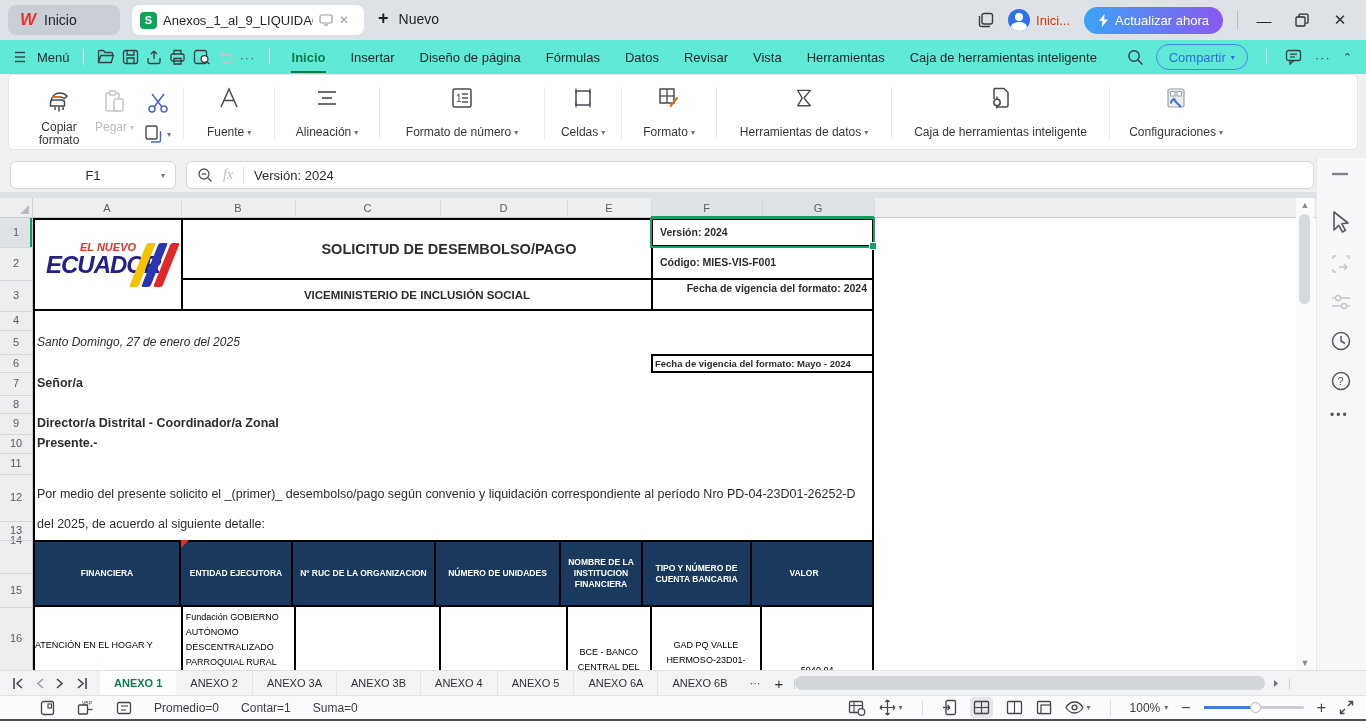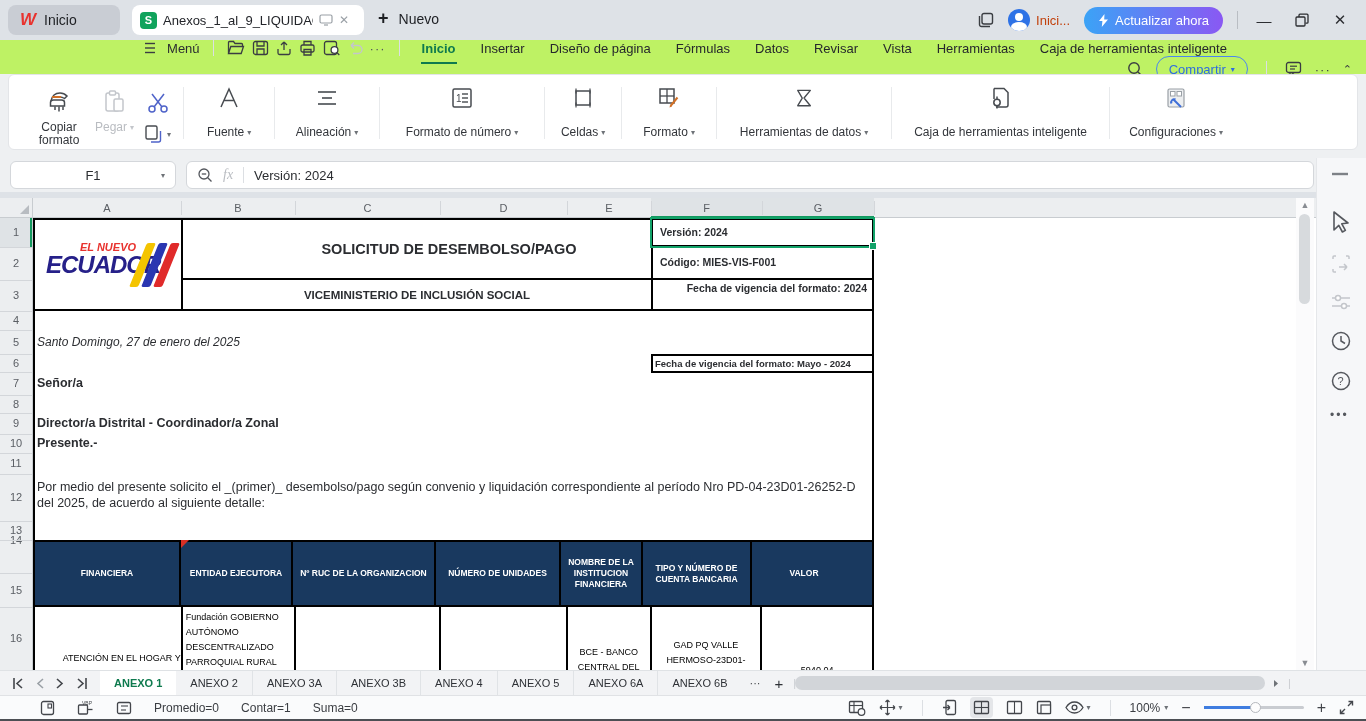--- a/index.html
+++ b/index.html
@@ -19,21 +19,21 @@
   .tb-right { position:absolute; right:0; top:0; height:40px; display:flex; align-items:center; gap:14px; padding-right:14px; }
   .acct { display:flex; align-items:center; gap:6px; color:#c2410c; font-size:13px; }
   .avatar { width:22px; height:22px; border-radius:50%; background:#2e72e6; position:relative; overflow:hidden; }
   .avatar::before { content:""; position:absolute; left:7px; top:4px; width:8px; height:8px; border-radius:50%; background:#fff; }
   .avatar::after { content:""; position:absolute; left:3px; top:13px; width:16px; height:10px; border-radius:50%; background:#fff; }
   .update-btn { height:27px; border-radius:14px; background:linear-gradient(90deg,#3ba3f6,#8a58f3); color:#fff; font-size:13px; display:flex; align-items:center; gap:6px; padding:0 14px; }
   .tb-sep { width:1px; height:18px; background:#b9bdc3; }
   .winbtn { font-size:15px; color:#2b2d31; width:24px; text-align:center; }
 
   
-  .menubar { position:absolute; top:40px; left:0; width:1366px; height:34px; background:#bef264; display:flex; align-items:center; font-size:13px;flex-direction:column; }
+  .menubar { position:absolute; top:40px; left:0; width:1366px; height:34px; background:#5eead4; display:flex; align-items:center; font-size:13px; }
   .menu-left { display:flex; align-items:center; gap:7px; padding-left:14px; }
   .mi { padding:0 9px; color:#26282c; white-space:nowrap; }
   .mi.active { color:#0e7a4e; font-weight:bold; position:relative; }
   .mi.active::after { content:""; position:absolute; left:8px; right:8px; bottom:-8px; height:2px; background:#0e7a4e; }
   .vsep { width:1px; height:16px; background:#dcdfe3; margin:0 6px; }
   .menu-right { margin-left:auto; display:flex; align-items:center; gap:12px; padding-right:14px; }
   .share-btn { height:26px; border:1px solid #4a86f0; border-radius:14px; color:#2e6ce0; display:flex; align-items:center; gap:5px; padding:0 12px; font-size:13px; }
 
   
   .ribbon-wrap { position:absolute; top:74px; left:0; width:1366px; height:84px; background:#eef0f2; }
@@ -468,35 +468,35 @@
     </div>
   </div>
 
   <div class="sel-box" style="left:650px; top:19px; width:225px; height:31px;"></div>
 
   <div class="abs" style="left:37px; top:132px; font-size:12px; font-style:italic; height:24px; line-height:24px;">Santo Domingo,  27 de enero del 2025</div>
   <div class="cellbox hblk" style="left:651px; top:156px; width:223px; height:19px; font-size:9.5px; line-height:15px; padding-left:2px; white-space:nowrap; overflow:hidden;">Fecha de vigencia del formato: Mayo - 2024</div>
   <div class="abs hblk" style="left:37px; top:174px; font-size:12.5px; height:23px; line-height:23px;">Señor/a</div>
   <div class="abs hblk" style="left:37px; top:215px; font-size:12.5px; height:21px; line-height:21px;">Director/a Distrital - Coordinador/a Zonal</div>
   <div class="abs hblk" style="left:37px; top:236px; font-size:12.5px; height:19px; line-height:19px;">Presente.-</div>
-  <div class="abs" style="left:37px; top:281px; width:833px; font-size:12.5px; line-height:16px;">Por medio del presente solicito el _(primer)_ desembolso/pago según convenio y liquidación correspondiente al período Nro PD-04-23D01-26252-D del 2025, de acuerdo al siguiente detalle:</div>
+  <div class="abs" style="left:37px; top:281px; width:833px; font-size:12.5px; line-height:30px;">Por medio del presente solicito el _(primer)_ desembolso/pago según convenio y liquidación correspondiente al período Nro PD-04-23D01-26252-D del 2025, de acuerdo al siguiente detalle:</div>
 
   <div class="navy-row">
     <div class="navy-cell" style="width:146px;">FINANCIERA</div>
     <div class="navy-cell" style="width:112px;">ENTIDAD EJECUTORA</div>
     <div class="navy-cell" style="width:143px;">Nº RUC DE LA ORGANIZACION</div>
     <div class="navy-cell" style="width:125px;">NÚMERO DE UNIDADES</div>
     <div class="navy-cell" style="width:82px;">NOMBRE DE LA INSTITUCION FINANCIERA</div>
     <div class="navy-cell" style="width:109px;">TIPO Y NÚMERO DE CUENTA BANCARIA</div>
     <div class="navy-cell" style="width:104px;">VALOR</div>
   </div>
   <div class="cmark"></div>
 
   <div class="r16">
-    <div class="c" style="width:148px; text-align:right; padding-top:44px;">ATENCIÓN EN EL HOGAR Y</div>
+    <div class="c" style="width:148px; text-align:left; padding-top:31px;">ATENCIÓN EN EL HOGAR Y</div>
     <div class="c" style="width:114px; padding:3px 2px 0 3px;">Fundación GOBIERNO AUTÓNOMO DESCENTRALIZADO PARROQUIAL RURAL</div>
     <div class="c" style="width:145px;"></div>
     <div class="c" style="width:127px;"></div>
     <div class="c" style="width:84px; text-align:center; padding-top:38px;">BCE - BANCO CENTRAL DEL</div>
     <div class="c" style="width:111px; text-align:center; padding-top:31px;">GAD PQ VALLE HERMOSO-23D01-</div>
     <div class="c" style="width:112px; text-align:center; padding-top:56px;">5940.04</div>
   </div>
 </div>
 
 <div class="vscroll">

